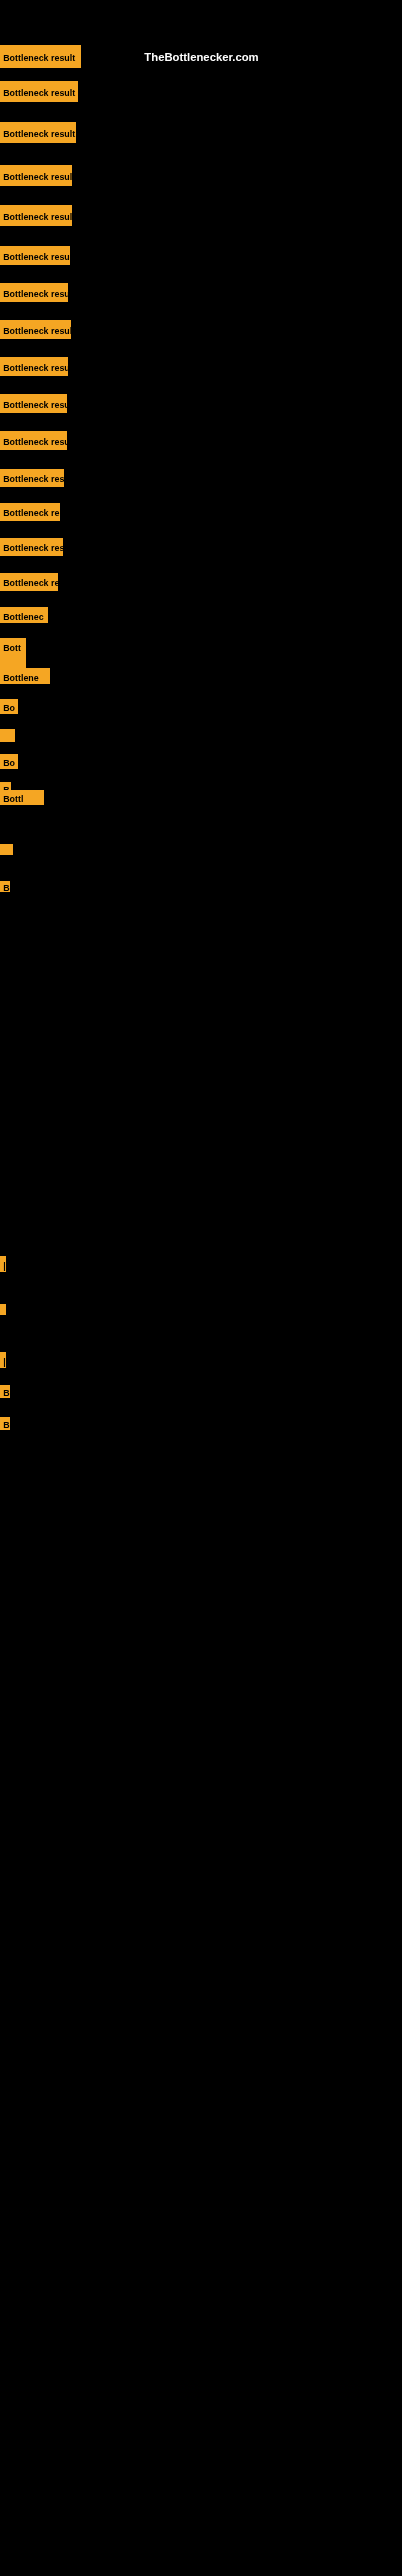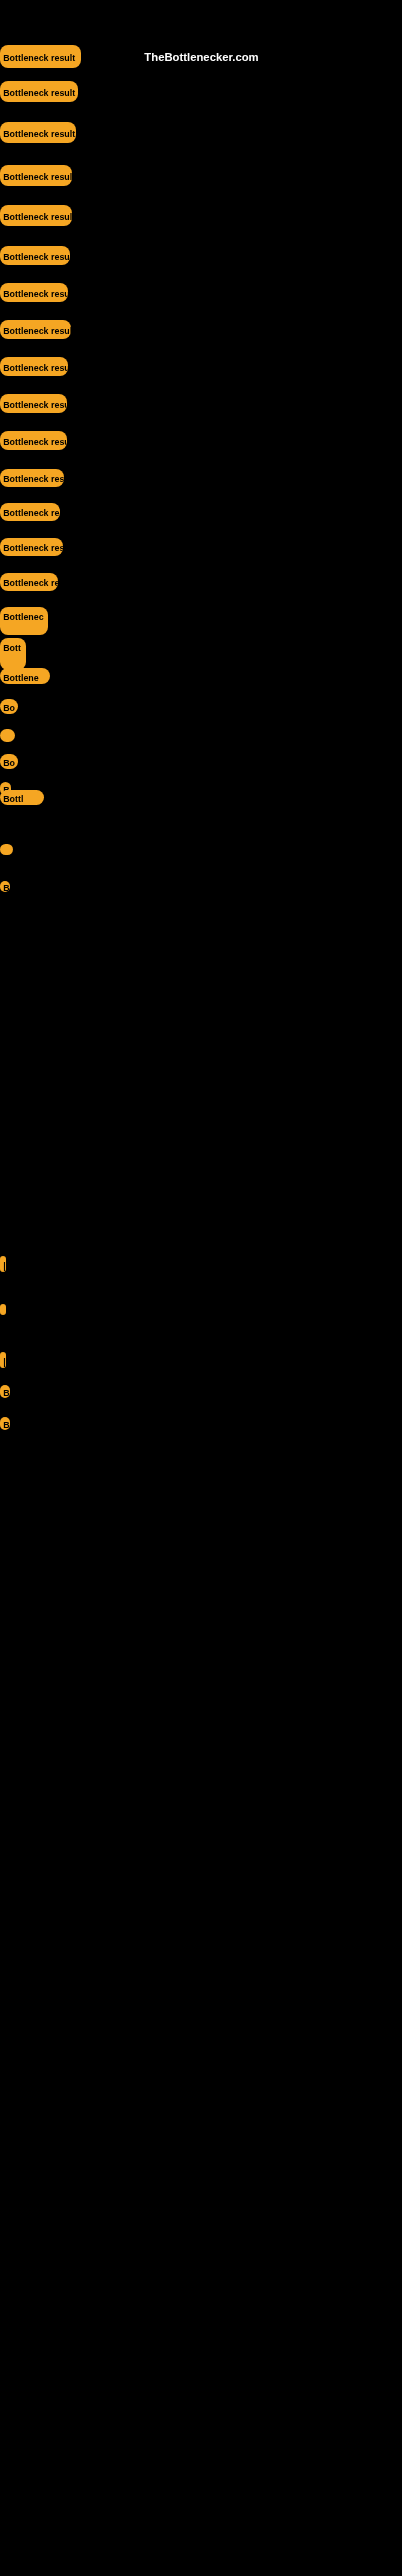--- a/index.html
+++ b/index.html
@@ -30,21 +30,20 @@
 
     .bottleneck-badge {
       position: absolute;
       background-color: #f5a623;
       color: #000000;
       font-size: 8.9px;
       font-weight: bold;
       padding: 1.6px 3.2px;
       white-space: nowrap;
       overflow: hidden;
-      border-radius: 8px;
     }
   </style>
 </head>
 <body>
 
 <span class="site-title">TheBottlenecker.com</span>
 
 <div class="bottleneck-badge" style="top: 45px; left: 0px; width: 81px; height: 22.5px; line-height: 22.5px;">Bottleneck result</div>
 <div class="bottleneck-badge" style="top: 81px; left: 0px; width: 78px; height: 21px; line-height: 21px;">Bottleneck result</div>
 <div class="bottleneck-badge" style="top: 122px; left: 0px; width: 76px; height: 21px; line-height: 21px;">Bottleneck result</div>
@@ -53,21 +52,21 @@
 <div class="bottleneck-badge" style="top: 246px; left: 0px; width: 70px; height: 19.3px; line-height: 19.3px;">Bottleneck resu</div>
 <div class="bottleneck-badge" style="top: 283px; left: 0px; width: 68px; height: 19.3px; line-height: 19.3px;">Bottleneck resu</div>
 <div class="bottleneck-badge" style="top: 320px; left: 0px; width: 71px; height: 19.3px; line-height: 19.3px;">Bottleneck resul</div>
 <div class="bottleneck-badge" style="top: 357px; left: 0px; width: 68px; height: 19.3px; line-height: 19.3px;">Bottleneck resu</div>
 <div class="bottleneck-badge" style="top: 394px; left: 0px; width: 67px; height: 19.3px; line-height: 19.3px;">Bottleneck resu</div>
 <div class="bottleneck-badge" style="top: 431px; left: 0px; width: 67px; height: 19.3px; line-height: 19.3px;">Bottleneck resu</div>
 <div class="bottleneck-badge" style="top: 469px; left: 0px; width: 64px; height: 17.7px; line-height: 17.7px;">Bottleneck res</div>
 <div class="bottleneck-badge" style="top: 503px; left: 0px; width: 60px; height: 17.7px; line-height: 17.7px;">Bottleneck re</div>
 <div class="bottleneck-badge" style="top: 538px; left: 0px; width: 63px; height: 17.7px; line-height: 17.7px;">Bottleneck res</div>
 <div class="bottleneck-badge" style="top: 573px; left: 0px; width: 58px; height: 17.7px; line-height: 17.7px;">Bottleneck re</div>
-<div class="bottleneck-badge" style="top: 607px; left: 0px; width: 48px; height: 28px; line-height: 16px;">Bottlenec</div>
+<div class="bottleneck-badge" style="top: 607px; left: 0px; width: 48px; height: 16px; line-height: 16px;">Bottlenec</div>
 <div class="bottleneck-badge" style="top: 638px; left: 0px; width: 26px; height: 32px; line-height: 16px;">Bott</div>
 <div class="bottleneck-badge" style="top: 668px; left: 0px; width: 50px; height: 16px; line-height: 16px;">Bottlene</div>
 <div class="bottleneck-badge" style="top: 699px; left: 0px; width: 17.7px; height: 14.5px; line-height: 14.5px;">Bo</div>
 <div class="bottleneck-badge" style="top: 729px; left: 0px; width: 14.5px; height: 13px; line-height: 13px;"></div>
 <div class="bottleneck-badge" style="top: 754px; left: 0px; width: 17.7px; height: 14.5px; line-height: 14.5px;">Bo</div>
 <div class="bottleneck-badge" style="top: 782px; left: 0px; width: 11.3px; height: 13px; line-height: 13px;">B</div>
 <div class="bottleneck-badge" style="top: 790px; left: 0px; width: 44px; height: 14.5px; line-height: 14.5px;">Bottl</div>
 <div class="bottleneck-badge" style="top: 844px; left: 0px; width: 13px; height: 11.3px; line-height: 11.3px;"></div>
 <div class="bottleneck-badge" style="top: 881px; left: 0px; width: 9.7px; height: 11.3px; line-height: 11.3px;">B</div>
 <div class="bottleneck-badge" style="top: 1256px; left: 0px; width: 6.4px; height: 16px; line-height: 16px;">|</div>

